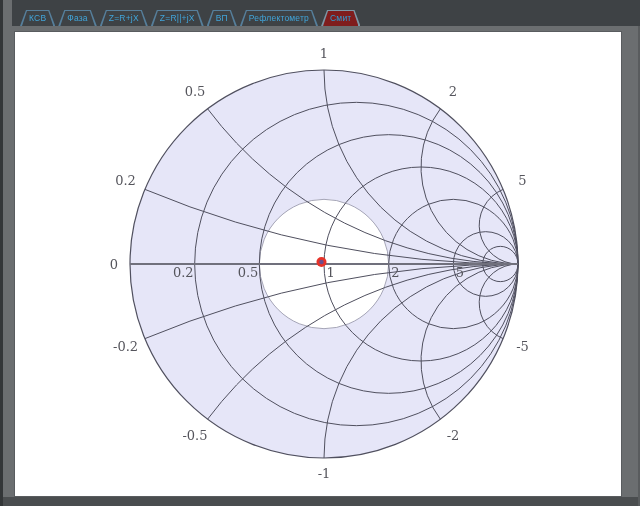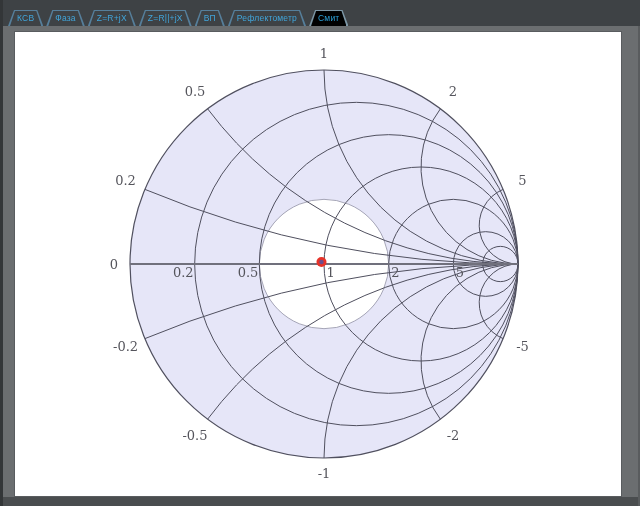--- a/index.html
+++ b/index.html
@@ -6,38 +6,38 @@
   .window {
     position:relative; width:640px; height:506px;
     background:#6b6e70; overflow:hidden;
     font-family:"Liberation Sans", sans-serif;
   }
   .edge-left  { position:absolute; left:0; top:0; bottom:0; width:3px; background:#333638; }
   .bottom-band{ position:absolute; left:3px; right:0; bottom:0; height:9px; background:#4a4d4f; }
   .edge-right { position:absolute; right:0; top:26px; bottom:0; width:2px; background:#595c5e; }
 
   .tabbar {
-    position:absolute; left:0; top:0; right:0; height:26px;
+    position:absolute; left:12px; top:0; right:0; height:26px;
     background:#3e4245; display:flex; align-items:flex-end;
     padding-left:8px; box-sizing:border-box;
   }
   .tab {
     position:relative; height:16px; margin-right:3px; flex:none;
     background:#567f9b; cursor:pointer;
     clip-path: polygon(0 100%, 6px 0, calc(100% - 6px) 0, 100% 100%);
     padding:1px 2px 0 2px; box-sizing:border-box;
   }
   .tab-in {
     height:15px; line-height:15px; padding:0 7px; white-space:nowrap;
     background:#3e4245; color:#41a5da; font-size:8.5px; letter-spacing:.2px;
     clip-path: polygon(0 100%, 5px 0, calc(100% - 5px) 0, 100% 100%);
     text-align:center;
   }
   .tab.active       { background:#7d97a6; }
-  .tab.active .tab-in { background:#000000; color:#2b9fd6; }
+  .tab.active .tab-in { background:#7f1d1d; color:#2b9fd6; }
 
   .panel {
     position:absolute; left:14px; top:31px; width:608px; height:466px;
     background:#ffffff; border:1px solid #595c5f; box-sizing:border-box;
   }
   svg text { font-family:"DejaVu Serif","Liberation Serif",serif; }
 </style>
 </head>
 <body>
 

